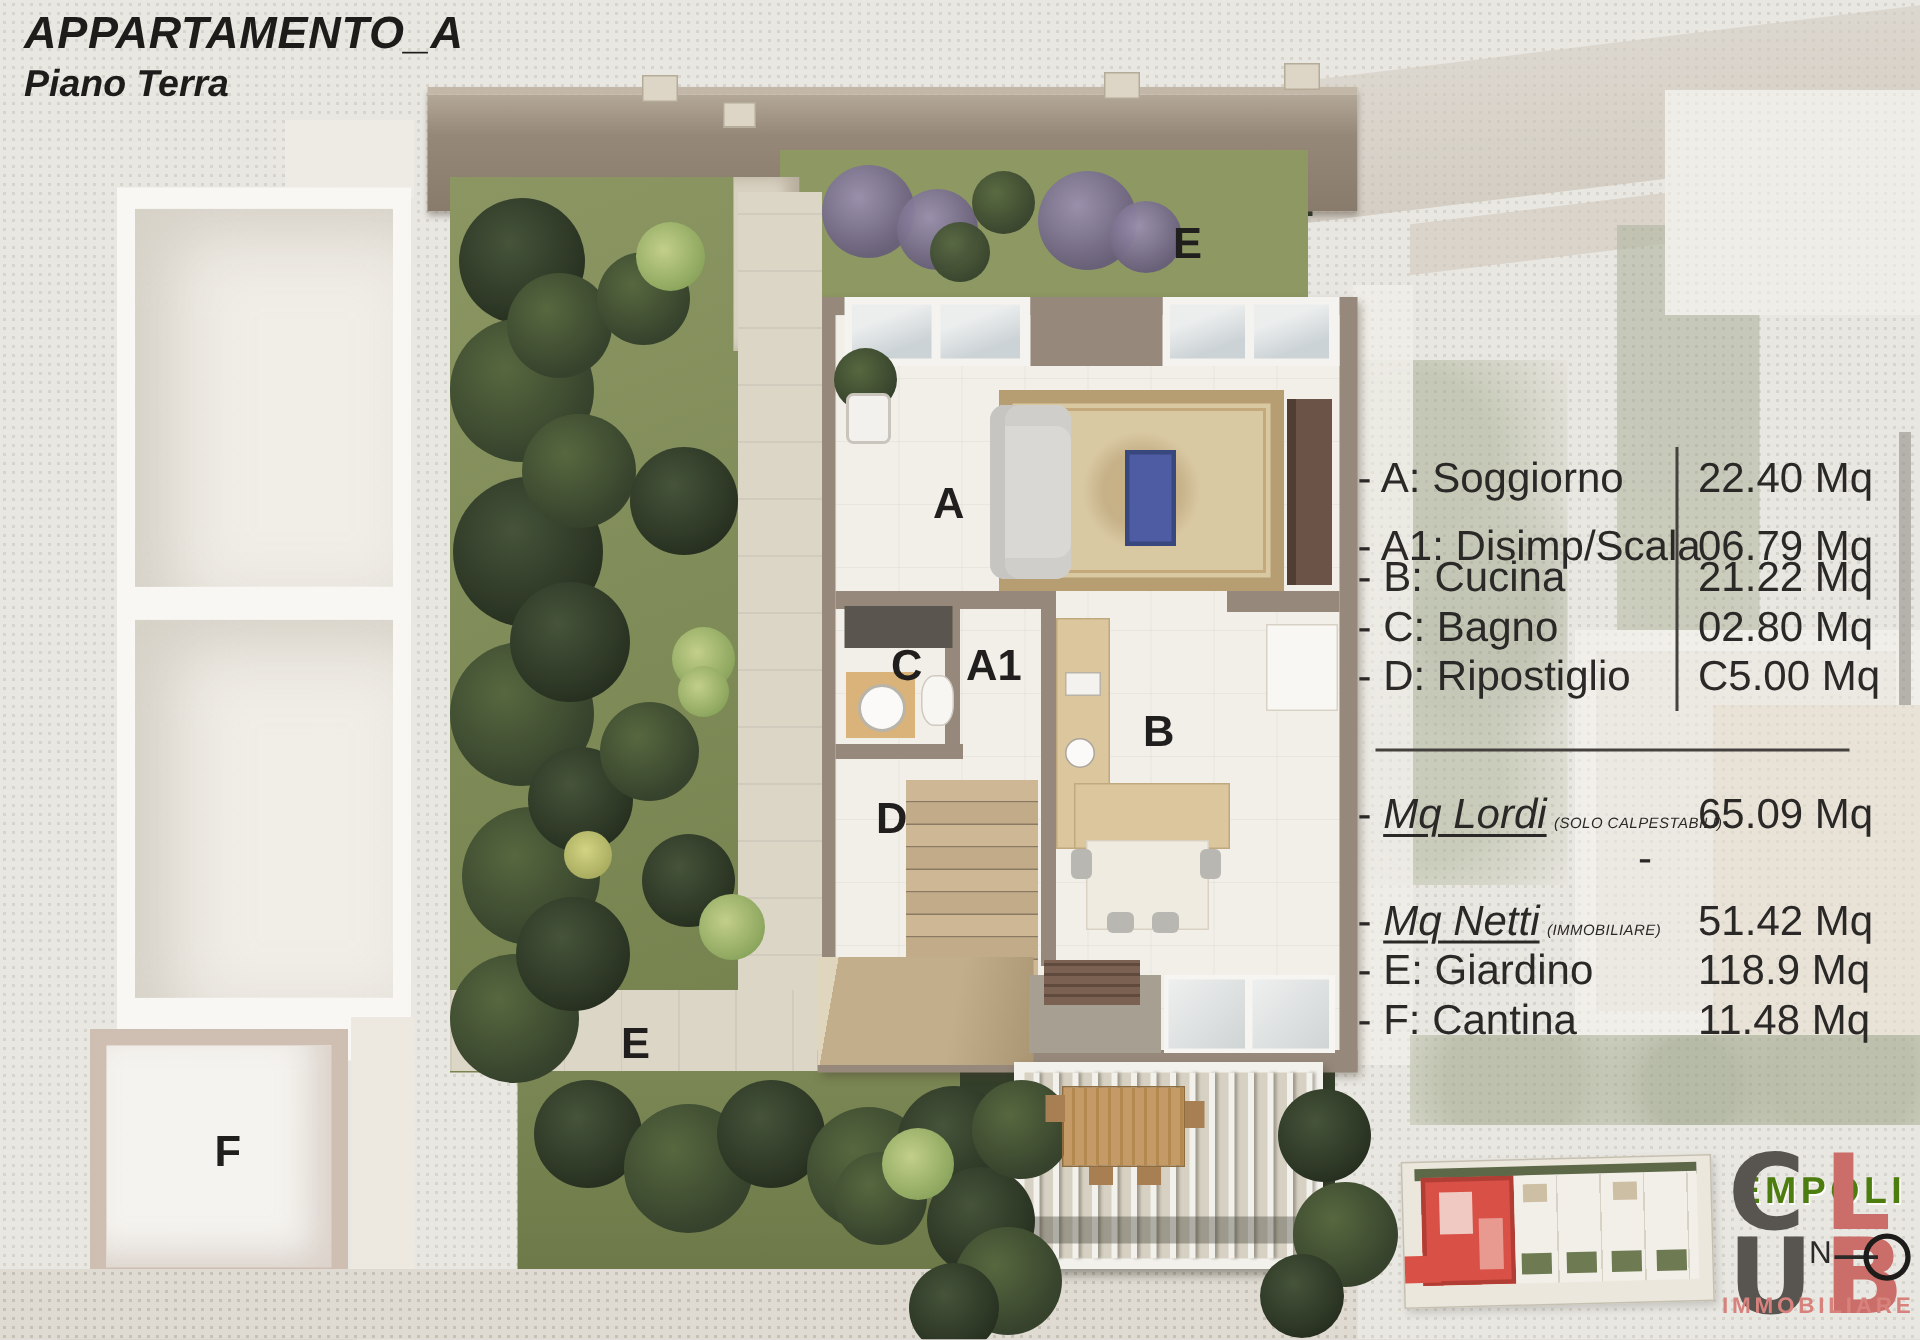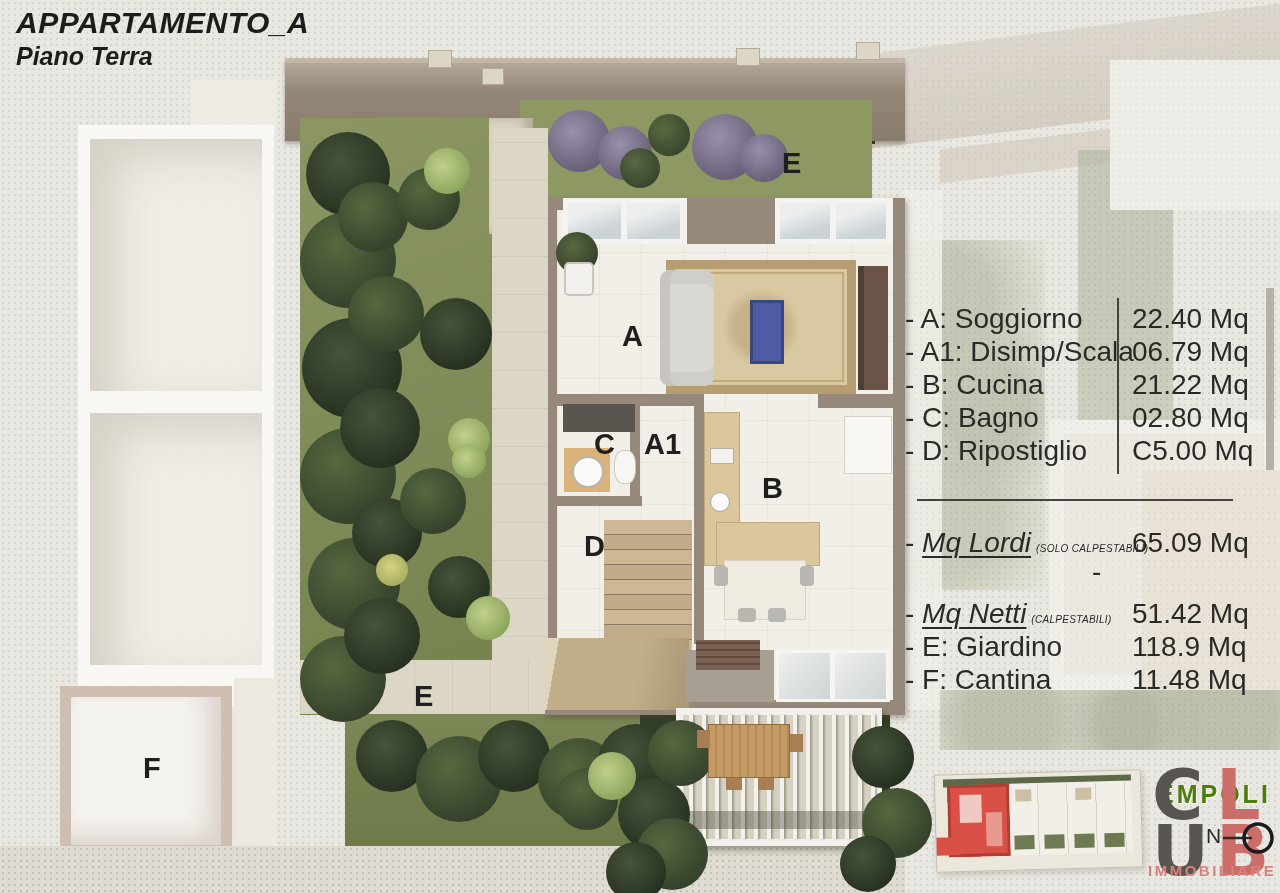--- a/index.html
+++ b/index.html
@@ -275,21 +275,21 @@
       <div style="position: absolute; left: 636px; top: 818px; width: 72px; height: 72px; border-radius: 50%; background: radial-gradient(circle at 38% 35%, rgb(87, 104, 63), rgb(54, 66, 44) 72%); z-index: 4;"></div>
       <div style="position: absolute; left: 606px; top: 842px; width: 60px; height: 60px; border-radius: 50%; background: radial-gradient(circle at 40% 35%, rgb(70, 84, 58), rgb(39, 48, 32) 75%); z-index: 4;"></div>
       <div style="position: absolute; left: 588px; top: 752px; width: 48px; height: 48px; border-radius: 50%; background: radial-gradient(circle at 40% 40%, rgb(194, 207, 138), rgb(138, 164, 92) 75%); z-index: 4;"></div>
     </div>
 
   <div class="abs legend" style="inset:0;">
     <div class="lrow" style="top:303px">
       <span class="lname">- A: Soggiorno</span>
       <span class="lval">22.40 Mq</span>
     </div>
-    <div class="lrow" style="top:336px">
+    <div class="lrow" style="top:348px">
       <span class="lname">- A1: Disimp/Scala</span>
       <span class="lval">06.79 Mq</span>
     </div>
     <div class="lrow" style="top:369px">
       <span class="lname">- B: Cucina</span>
       <span class="lval">21.22 Mq</span>
     </div>
     <div class="lrow" style="top:402px">
       <span class="lname">- C: Bagno</span>
       <span class="lval">02.80 Mq</span>
@@ -305,21 +305,21 @@
       <span class="lname">
         <span>-</span>
         <span class="und-it">Mq Lordi</span><span class="cap">(SOLO CALPESTABILI)</span>
       </span>
       <span class="lval">65.09 Mq</span>
     </div>
     <div class="abs" style="left:1092px;top:556px;font-size:28px;color:#2b2927;z-index:7;">-</div>
     <div class="lrow" style="top:598px">
       <span class="lname">
         <span>-</span>
-        <span class="und-it">Mq Netti</span><span class="cap">(CALPESTABILI)</span>
+        <span class="und-it">Mq Netti</span><span class="cap">(IMMOBILIARE)</span>
       </span>
       <span class="lval">51.42 Mq</span>
     </div>
     <div class="lrow" style="top:631px">
       <span class="lname">- E: Giardino</span>
       <span class="lval">118.9 Mq</span>
     </div>
     <div class="lrow" style="top:664px">
       <span class="lname">- F: Cantina</span>
       <span class="lval">11.48 Mq</span>

